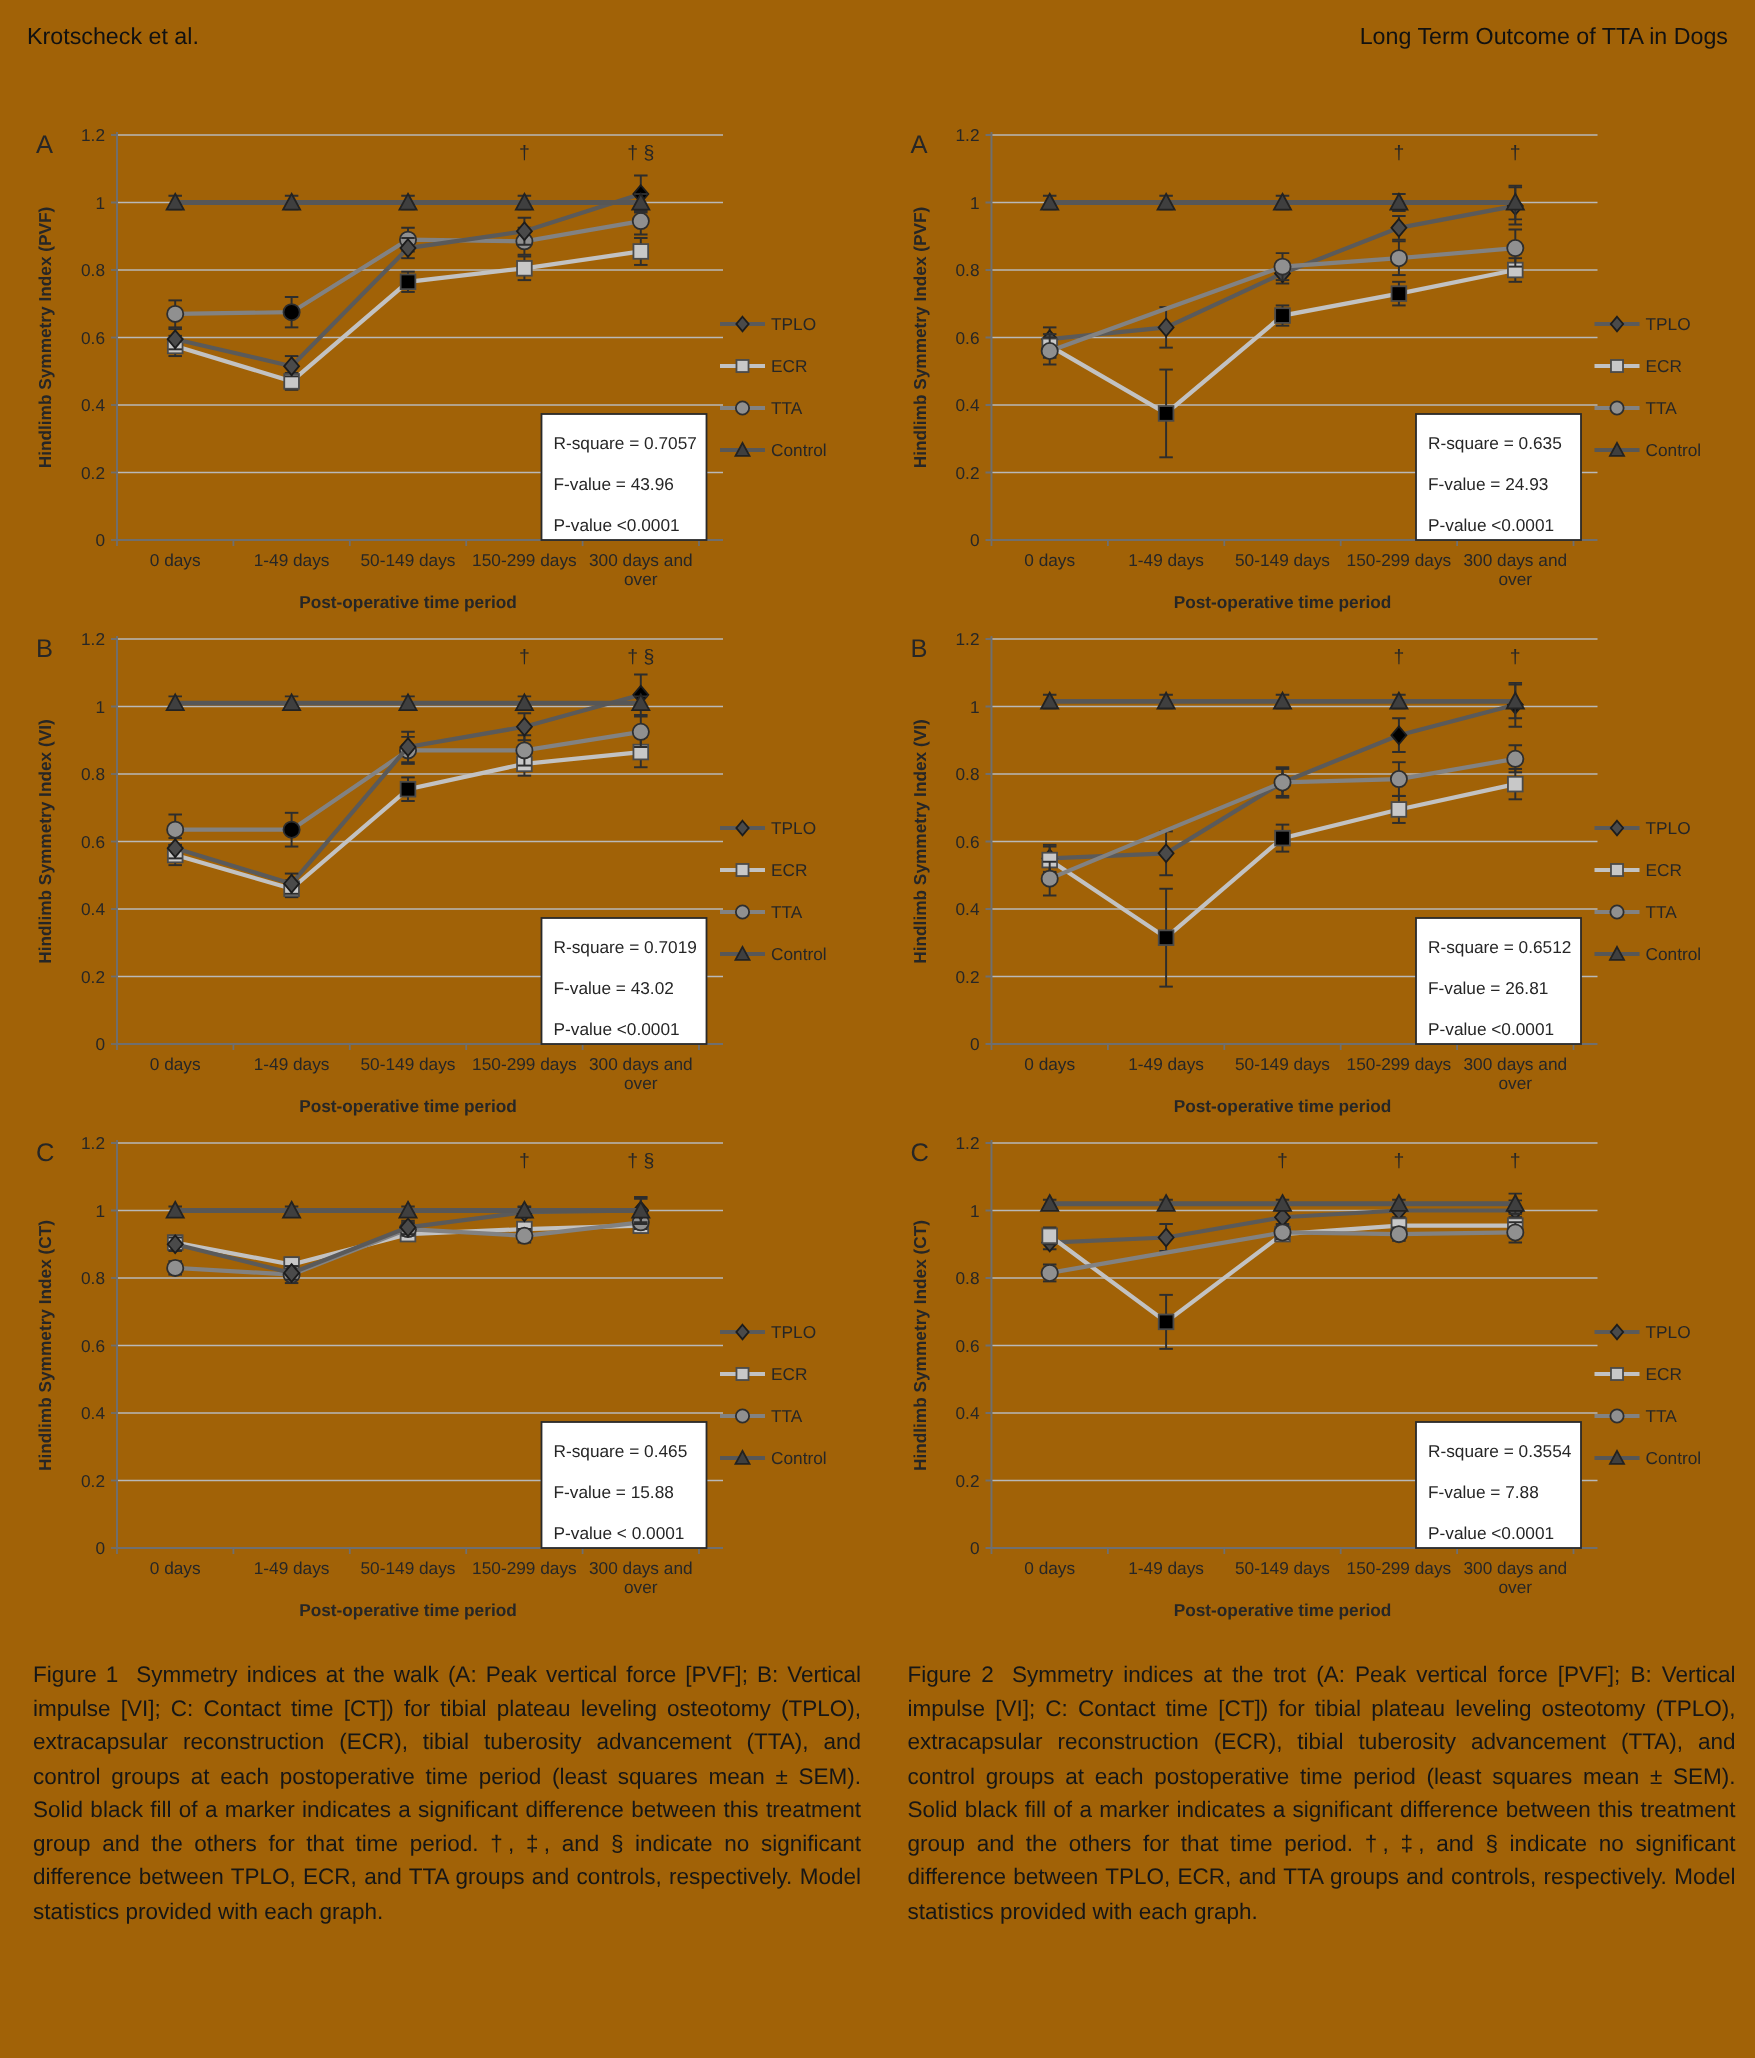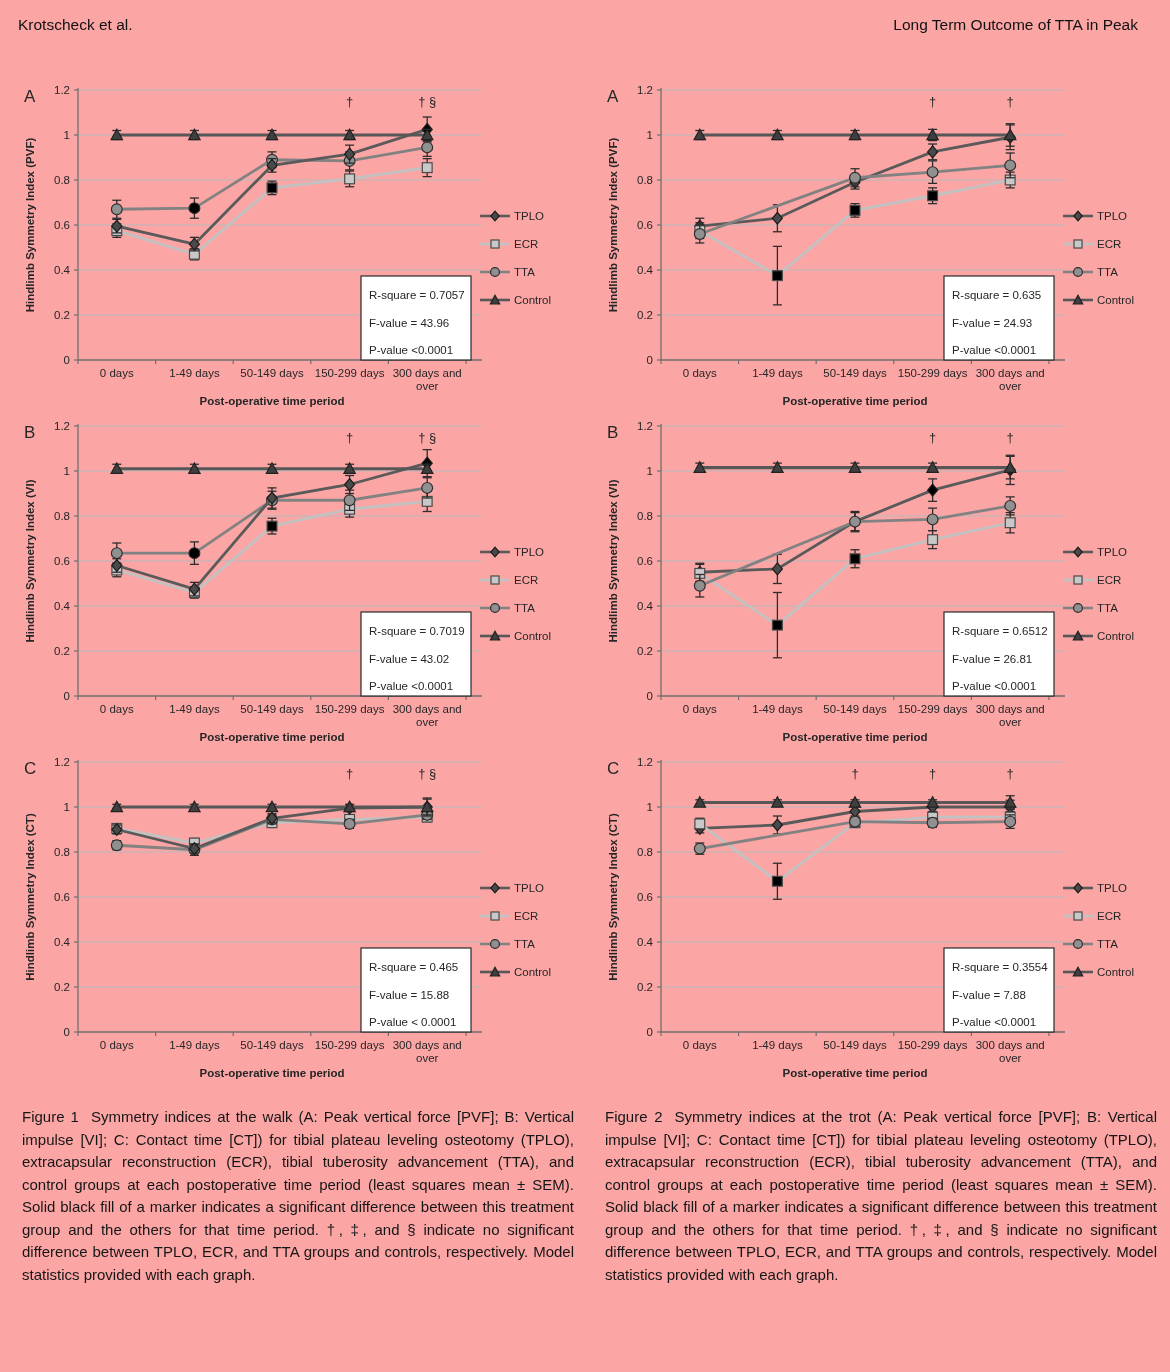--- a/index.html
+++ b/index.html
@@ -1,33 +1,33 @@
 <!DOCTYPE html>
 <html><head>
 <meta charset="utf-8">
 <style>
   html,body{margin:0;padding:0;background:#ffffff;}
   body{width:1170px;height:1372px;font-family:"Liberation Sans",sans-serif;color:#1a1a1a;}
-  .page{width:1170px;height:1372px;box-sizing:border-box;padding:16px 32px 0 18px;overflow:hidden;background:#fca5a5;}
+  .page{width:1170px;height:1372px;box-sizing:border-box;padding:16px 18px 0 18px;overflow:hidden;background:#a16207;}
   .header{display:flex;justify-content:space-between;font-size:15.5px;color:#111;}
   .figs{display:flex;gap:16px;margin-top:44px;}
   .fig-col{width:567px;}
   .chart{margin-bottom:4px;}
   .chart svg{display:block;}
   svg text{font-family:"Liberation Sans",sans-serif;fill:#262626;}
   .caption{margin-top:24px;margin-left:4px;width:552px;font-size:15px;line-height:1.5;text-align:justify;color:#161616;}
   .cap-label{font-weight:normal;padding-right:12px;}
 </style>
 </head>
 <body>
 
 <div class="page">
   <div class="header">
     <span>Krotscheck et al.</span>
-    <span>Long Term Outcome of TTA in Peak</span>
+    <span>Long Term Outcome of TTA in Dogs</span>
   </div>
 
   <div class="figs">
     <div class="fig-col">
       <div class="chart">
           <svg width="575" height="332" viewBox="0 0 575 332">
             <g>
               <line x1="60" y1="237" x2="464" y2="237" stroke="#b9b9b9" stroke-width="1"></line>
               <line x1="60" y1="192" x2="464" y2="192" stroke="#b9b9b9" stroke-width="1"></line>
               <line x1="60" y1="146.99999999999997" x2="464" y2="146.99999999999997" stroke="#b9b9b9" stroke-width="1"></line>

